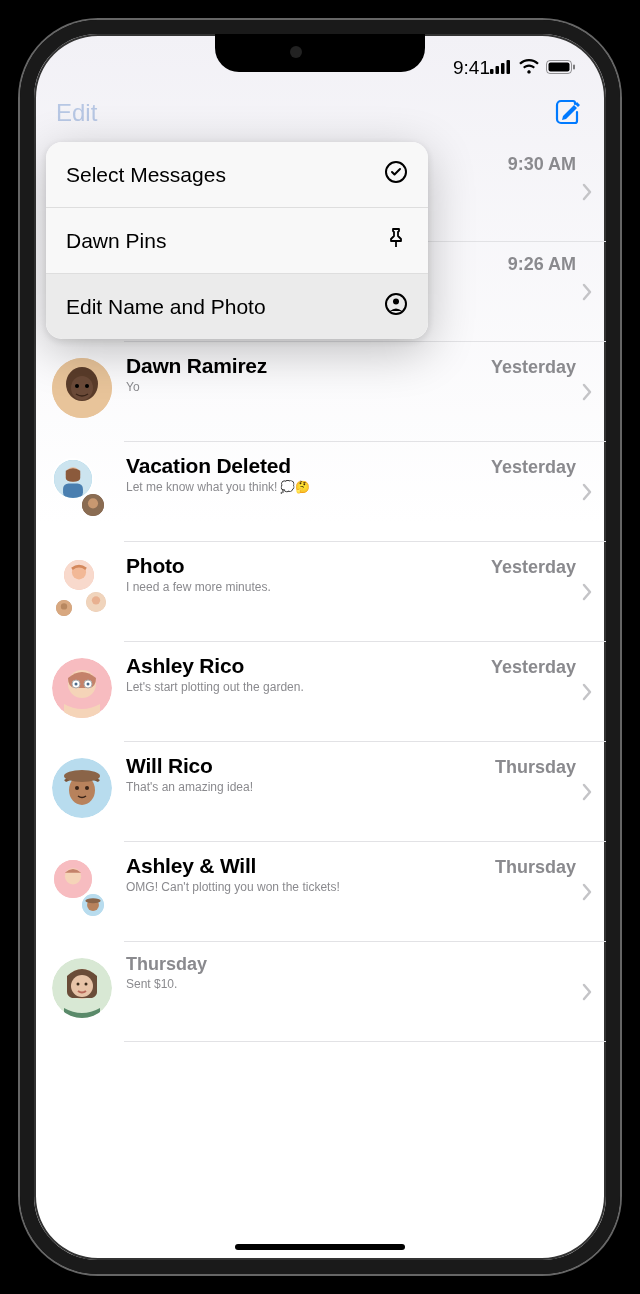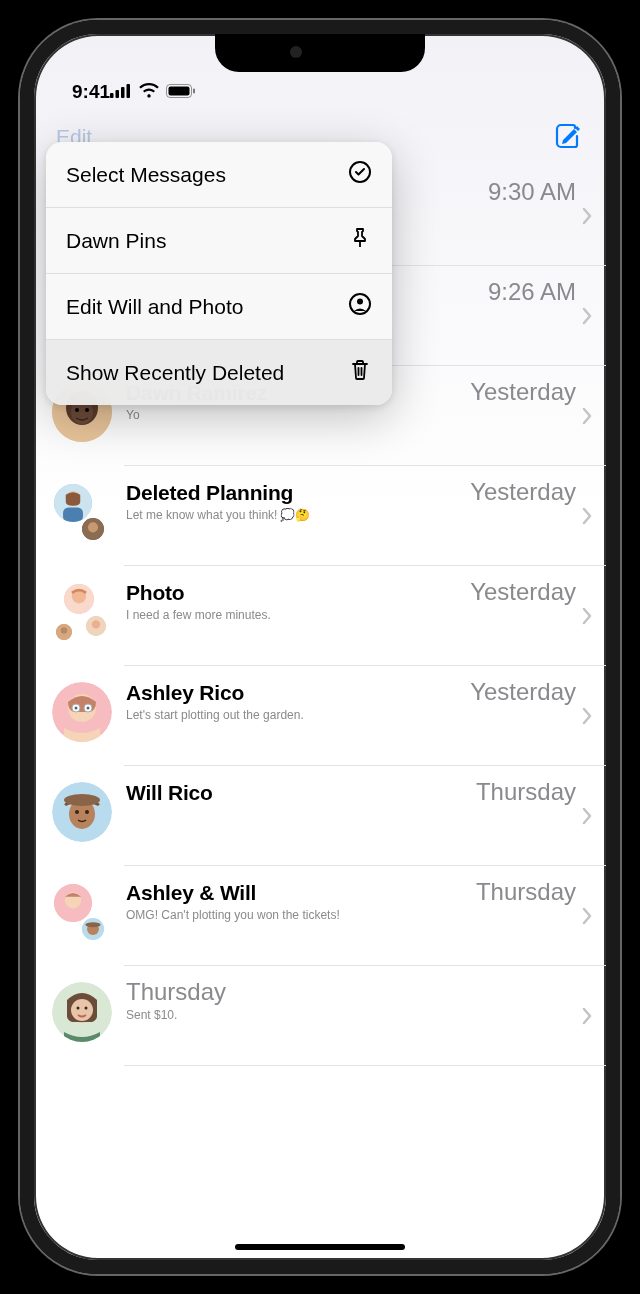--- a/index.html
+++ b/index.html
@@ -40,37 +40,36 @@
       top: 12px;
       left: 50%;
       transform: translateX(-30px);
       width: 12px;
       height: 12px;
       background: #222;
       border-radius: 50%;
     }
     .status-bar {
       display: flex;
-      justify-content: flex-start;
+      justify-content: flex-end;
       align-items: center;
       padding: 14px 30px 0 38px;
       height: 54px;
       font-size: 19px;
-      font-weight: 700;
-      margin-top: 24px;
+      font-weight: 400;
     }
     .status-right { display: flex; gap: 7px; align-items: center; }
     .nav-bar {
       display: flex;
       justify-content: space-between;
       align-items: center;
       padding: 10px 22px 14px;
     }
     .edit-btn {
-      font-size: 21px;
+      font-size: 24px;
       color: #b7c7e4;
       font-weight: 400;
     }
     .compose-btn svg { display: block; }
     .conversations {
       background: transparent;
     }
     .conv-row {
       display: flex;
       align-items: flex-start;
@@ -111,33 +110,33 @@
       border-radius: 50%;
       border: 2px solid #fff;
       display: flex;
       align-items: center;
       justify-content: center;
       overflow: hidden;
     }
     .conv-body { flex: 1; min-width: 0; padding-bottom: 14px; }
     .conv-header { display: flex; justify-content: space-between; align-items: baseline; gap: 10px; }
     .conv-name { font-size: 21px; font-weight: 600; color: #000; letter-spacing: -0.2px; }
-    .conv-time { font-size: 24px; color: #8a8a8e; white-space: nowrap; }
+    .conv-time { font-size: 18px; color: #8a8a8e; white-space: nowrap; font-weight: bold; }
     .conv-preview { font-size: 12px; color: #8a8a8e; margin-top: 2px; line-height: 1.3; }
     .chevron {
       color: #c4c4c7;
       align-self: center;
       margin-left: 6px;
       margin-top: -8px;
     }
     .edit-menu {
       position: absolute;
       top: 108px;
       left: 12px;
-      width: 346px;
+      width: 382px;
       background: rgba(248,248,248,0.96);
       backdrop-filter: blur(30px);
       border-radius: 16px;
       box-shadow: 0 12px 48px rgba(0,0,0,0.24), 0 2px 8px rgba(0,0,0,0.12);
       z-index: 50;
       overflow: hidden;
     }
     .menu-item {
       display: flex;
       justify-content: space-between;
@@ -274,21 +273,21 @@
           </div>
         <div class="mini" style="width:26px;height:26px;bottom:0;right:6px;background:#7a5c4a">
             <svg width="26" height="26" viewBox="0 0 26 26">
               <circle cx="13" cy="13" r="13" fill="#8a6c52"></circle>
               <circle cx="13" cy="11" r="6" fill="#c89870"></circle>
             </svg>
           </div>
       </div>
       <div class="conv-body">
         <div class="conv-header">
-          <span class="conv-name">Deleted Planning</span>
+          <span class="conv-name">Vacation Deleted</span>
           <span class="conv-time">Yesterday</span>
         </div>
         <div class="conv-preview">Let me know what you think! 💭🤔</div>
       </div>
       <span class="chevron"><svg width="10" height="18" viewBox="0 0 10 18">
             <path d="M2 2l6 7-6 7" stroke="#c4c4c7" stroke-width="2.5" fill="none" stroke-linecap="round" stroke-linejoin="round"></path>
           </svg></span>
       <div class="divider"></div>
     </div>
 
@@ -363,20 +362,21 @@
             <circle cx="25" cy="30" r="2" fill="#3a2418"></circle>
             <circle cx="35" cy="30" r="2" fill="#3a2418"></circle>
             <path d="M26 38 Q30 41 34 38" stroke="#3a2418" stroke-width="1.5" fill="none"></path>
           </svg>
       </div>
       <div class="conv-body">
         <div class="conv-header">
           <span class="conv-name">Will Rico</span>
           <span class="conv-time">Thursday</span>
         </div>
+        <div class="conv-preview">That's an amazing idea!</div>
       </div>
       <span class="chevron"><svg width="10" height="18" viewBox="0 0 10 18">
             <path d="M2 2l6 7-6 7" stroke="#c4c4c7" stroke-width="2.5" fill="none" stroke-linecap="round" stroke-linejoin="round"></path>
           </svg></span>
       <div class="divider"></div>
     </div>
 
     <div class="conv-row">
       <div class="avatar-group">
         <div class="mini" style="width:42px;height:42px;top:0;left:0;background:#f7bcc0">
@@ -443,31 +443,23 @@
           </svg></span>
     </div>
     <div class="menu-item">
       <span>Dawn Pins</span>
       <span><svg width="24" height="24" viewBox="0 0 24 24" fill="none">
             <path d="M9 3h6v2l-1 1v4l3 3v2H7v-2l3-3V6L9 5V3z" stroke="#000" stroke-width="1.8" stroke-linejoin="round"></path>
             <line x1="12" y1="15" x2="12" y2="21" stroke="#000" stroke-width="1.8"></line>
           </svg></span>
     </div>
     <div class="menu-item">
-      <span>Edit Will and Photo</span>
+      <span>Edit Name and Photo</span>
       <span><svg width="24" height="24" viewBox="0 0 24 24" fill="none">
             <circle cx="12" cy="12" r="10" stroke="#000" stroke-width="2"></circle>
             <circle cx="12" cy="9.5" r="3" fill="#000"></circle>
             <path d="M6 19 Q12 14 18 19" fill="#000"></path>
           </svg></span>
     </div>
-    <div class="menu-item">
-      <span>Show Recently Deleted</span>
-      <span><svg width="24" height="24" viewBox="0 0 24 24" fill="none">
-            <path d="M5 6h14M9 6V4a1 1 0 011-1h4a1 1 0 011 1v2M7 6l1 14a1 1 0 001 1h6a1 1 0 001-1l1-14" stroke="#000" stroke-width="1.8" stroke-linecap="round" stroke-linejoin="round"></path>
-            <line x1="10.5" y1="10" x2="10.5" y2="17" stroke="#000" stroke-width="1.8" stroke-linecap="round"></line>
-            <line x1="13.5" y1="10" x2="13.5" y2="17" stroke="#000" stroke-width="1.8" stroke-linecap="round"></line>
-          </svg></span>
-    </div>
   </div>
 
   <div class="home-indicator"></div>
 </div>
 
 </body></html>

